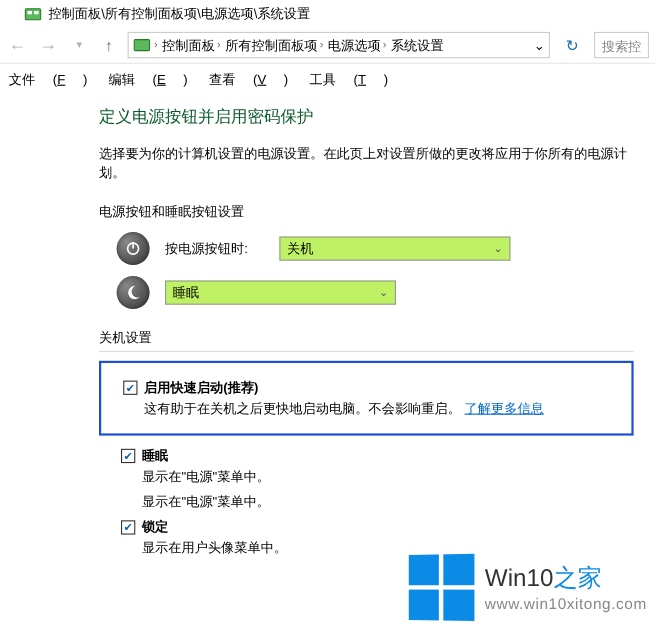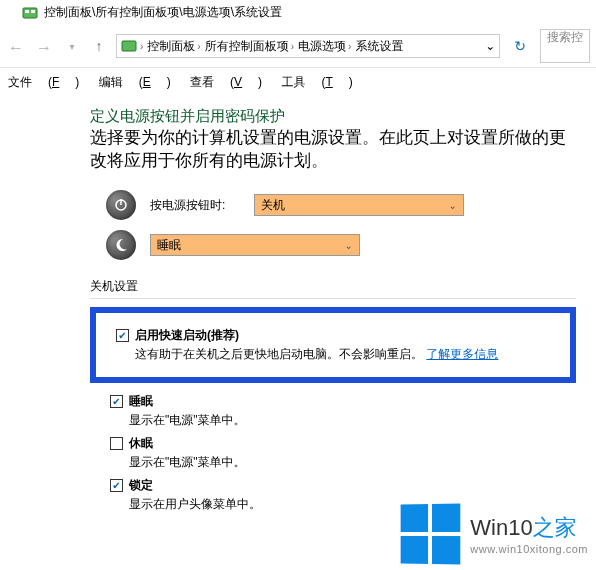--- a/index.html
+++ b/index.html
@@ -66,44 +66,44 @@
   .crumb .sep { color: #666; font-size: 10px; }
   .refresh {
     color: #1a6fb3;
     font-size: 14px;
     padding: 0 6px;
   }
   .searchbox {
     border: 1px solid #ccc;
     height: 24px;
     display: flex;
-    align-items: flex-end;
-    padding: 16px 6px;
+    align-items: flex-start;
+    padding: 4px 6px;
     color: #888;
     width: 50px;
     overflow: hidden;
     white-space: nowrap;
   }
   .menubar {
     padding: 6px 8px;
     font-size: 12px;
   }
   .menubar span { margin-right: 16px; }
   .menubar .ul { text-decoration: underline; }
   .content {
     padding: 10px 20px 10px 90px;
   }
   .heading {
     color: #0a5a2a;
     font-size: 15px;
     font-weight: 400;
-    margin-bottom: 0;
+    margin-bottom: 16px;
   }
   .desc {
-    font-size: 17px;
+    font-size: 12px;
     margin-bottom: 18px;
   }
   .section-label {
     font-size: 12px;
     margin-bottom: 10px;
   }
   .row {
     display: flex;
     align-items: center;
     gap: 14px;
@@ -119,37 +119,37 @@
   .power-icon svg, .sleep-icon svg { width: 16px; height: 16px; }
   .row-label { width: 90px; }
   .dropdown {
     border: 1px solid #999;
     height: 22px;
     width: 210px;
     display: flex;
     align-items: center;
     justify-content: space-between;
     padding: 0 6px;
-    background: #fdba74;
+    background: #bef264;
   }
   .dropdown .chev { color: #555; font-size: 10px; }
   .shutdown-section {
     margin-top: 18px;
   }
   .sec-title {
     font-size: 12px;
     margin-bottom: 2px;
   }
   .sec-hr {
     border: none;
     border-top: 1px solid #ddd;
     margin: 3px 0 8px 0;
   }
   .highlight-box {
-    border: 6px solid #1d4ed8;
+    border: 2px solid #1d4ed8;
     padding: 8px 10px 8px 18px;
     margin-bottom: 10px;
   }
   .opt {
     margin: 6px 0 6px 20px;
   }
   .highlight-box .opt { margin-left: 2px; }
   .cb-row { display: flex; align-items: center; gap: 6px; }
   .cb {
     width: 13px; height: 13px;
@@ -177,21 +177,21 @@
   .win-logo {
     display: grid;
     grid-template-columns: 28px 28px;
     grid-template-rows: 28px 28px;
     gap: 4px;
     transform: perspective(200px) rotateY(-6deg);
   }
   .win-logo div { background: #0b8be6; }
   .wm-text .t1 { font-size: 22px; font-weight: 300; color: #333; }
   .wm-text .t1 b { color: #0b8be6; font-weight: 400; }
-  .wm-text .t2 { font-size: 11px; color: #888; letter-spacing: 0.5px; }
+  .wm-text .t2 { font-size: 14px; color: #888; letter-spacing: 0.5px; }
 </style>
 </head>
 <body>
 
 <div class="titlebar">
   <span class="app-icon">
     <svg viewBox="0 0 16 16">
         <rect x="1" y="3" width="14" height="10" rx="1" fill="#5bb85b" stroke="#2a7a2a"></rect>
         <rect x="3" y="5" width="4" height="3" fill="#fff"></rect>
         <rect x="9" y="5" width="4" height="3" fill="#fff"></rect>
@@ -242,20 +242,21 @@
   <span><span>文件</span>(<span class="ul">F</span>)</span>
   <span><span>编辑</span>(<span class="ul">E</span>)</span>
   <span><span>查看</span>(<span class="ul">V</span>)</span>
   <span><span>工具</span>(<span class="ul">T</span>)</span>
 </div>
 
 <div class="content">
   <div class="heading">定义电源按钮并启用密码保护</div>
   <div class="desc">选择要为你的计算机设置的电源设置。在此页上对设置所做的更改将应用于你所有的电源计划。</div>
 
+  <div class="section-label">电源按钮和睡眠按钮设置</div>
 
   <div class="row">
     <span class="power-icon">
       <svg viewBox="0 0 16 16">
           <circle cx="8" cy="8" r="5" fill="none" stroke="#fff" stroke-width="1.5"></circle>
           <line x1="8" y1="2" x2="8" y2="8" stroke="#fff" stroke-width="1.5"></line>
         </svg>
     </span>
     <span class="row-label">按电源按钮时:</span>
     <div class="dropdown">
@@ -295,24 +296,20 @@
 
     <div class="opt">
       <div class="cb-row">
         <span class="cb checked"></span>
         <span class="opt-label">睡眠</span>
       </div>
       <div class="opt-sub">显示在"电源"菜单中。</div>
     </div>
 
     <div class="opt">
-      <div class="cb-row">
-        <span class="cb"></span>
-        <span class="opt-label">休眠</span>
-      </div>
       <div class="opt-sub">显示在"电源"菜单中。</div>
     </div>
 
     <div class="opt">
       <div class="cb-row">
         <span class="cb checked"></span>
         <span class="opt-label">锁定</span>
       </div>
       <div class="opt-sub">显示在用户头像菜单中。</div>
     </div>

